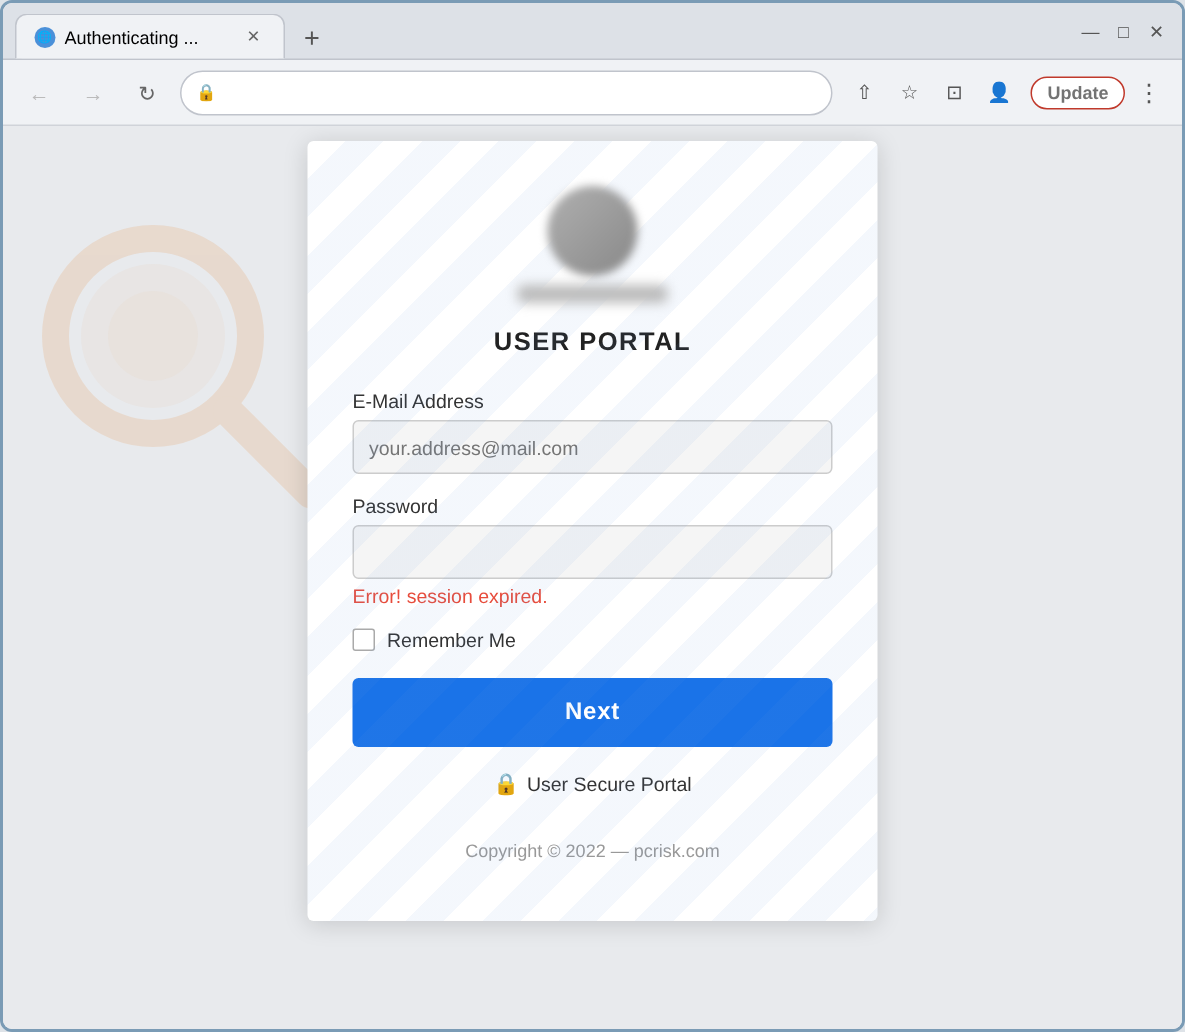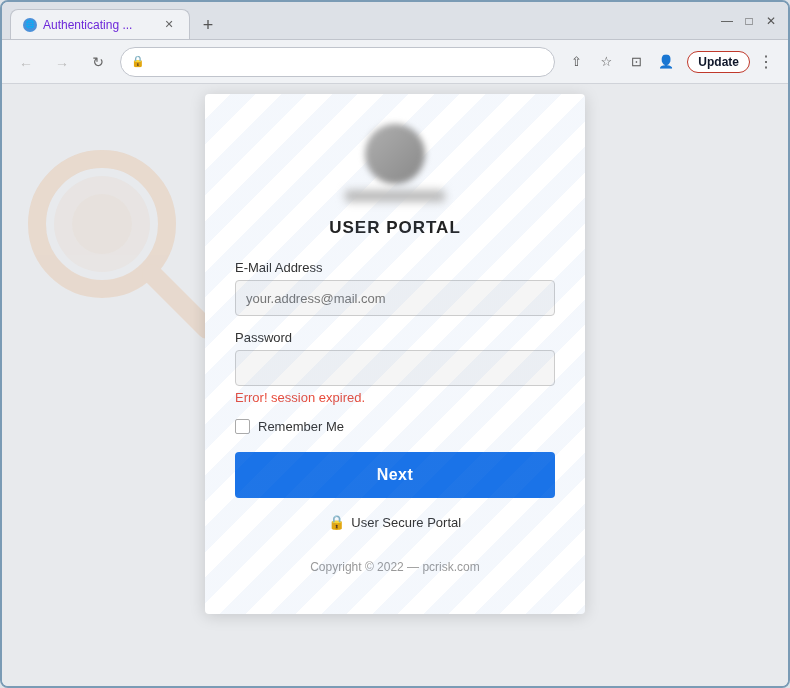--- a/index.html
+++ b/index.html
@@ -59,21 +59,21 @@
       border-radius: 50%;
       display: flex;
       align-items: center;
       justify-content: center;
       font-size: 8px;
       color: white;
       flex-shrink: 0;
     }
     .tab-title {
       font-size: 12px;
-      color: #6d28d9;
+      color: #000000;
       white-space: nowrap;
       overflow: hidden;
       text-overflow: ellipsis;
       max-width: 130px;
     }
     .tab-close {
       margin-left: auto;
       width: 16px;
       height: 16px;
       display: flex;
@@ -178,21 +178,21 @@
       display: flex;
       align-items: center;
       gap: 4px;
     }
     .update-btn {
       background: white;
       border: 1.5px solid #c0392b;
       border-radius: 14px;
       padding: 3px 10px;
       font-size: 12px;
-      color: #0f172a;
+      color: #737373;
       font-weight: 600;
       cursor: pointer;
     }
     .menu-dots {
       font-size: 16px;
       color: #555;
       cursor: pointer;
       padding: 2px 4px;
     }
 

